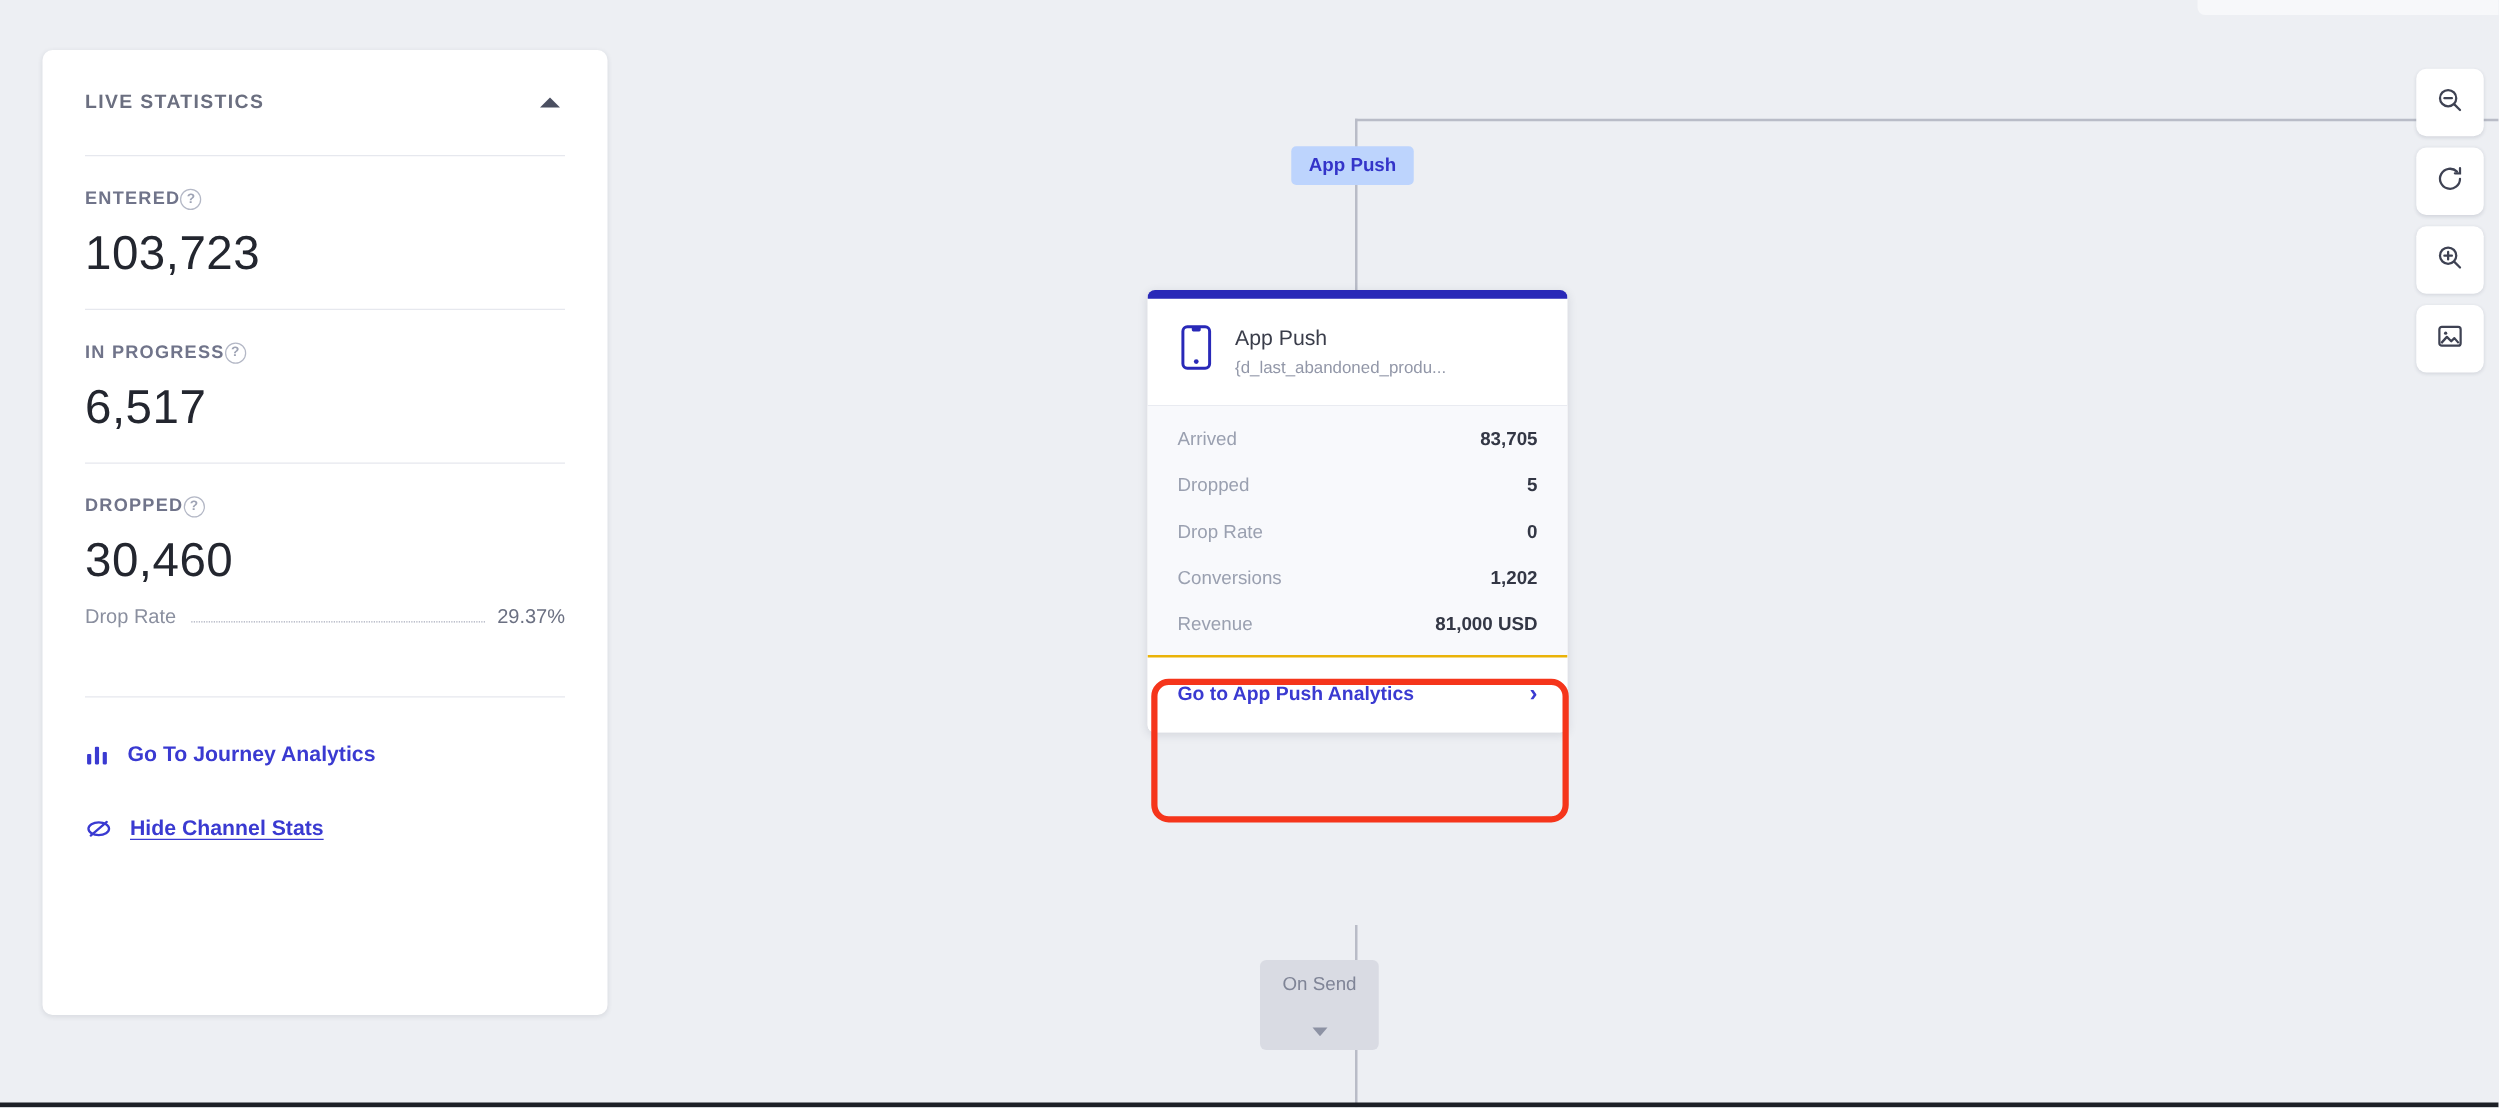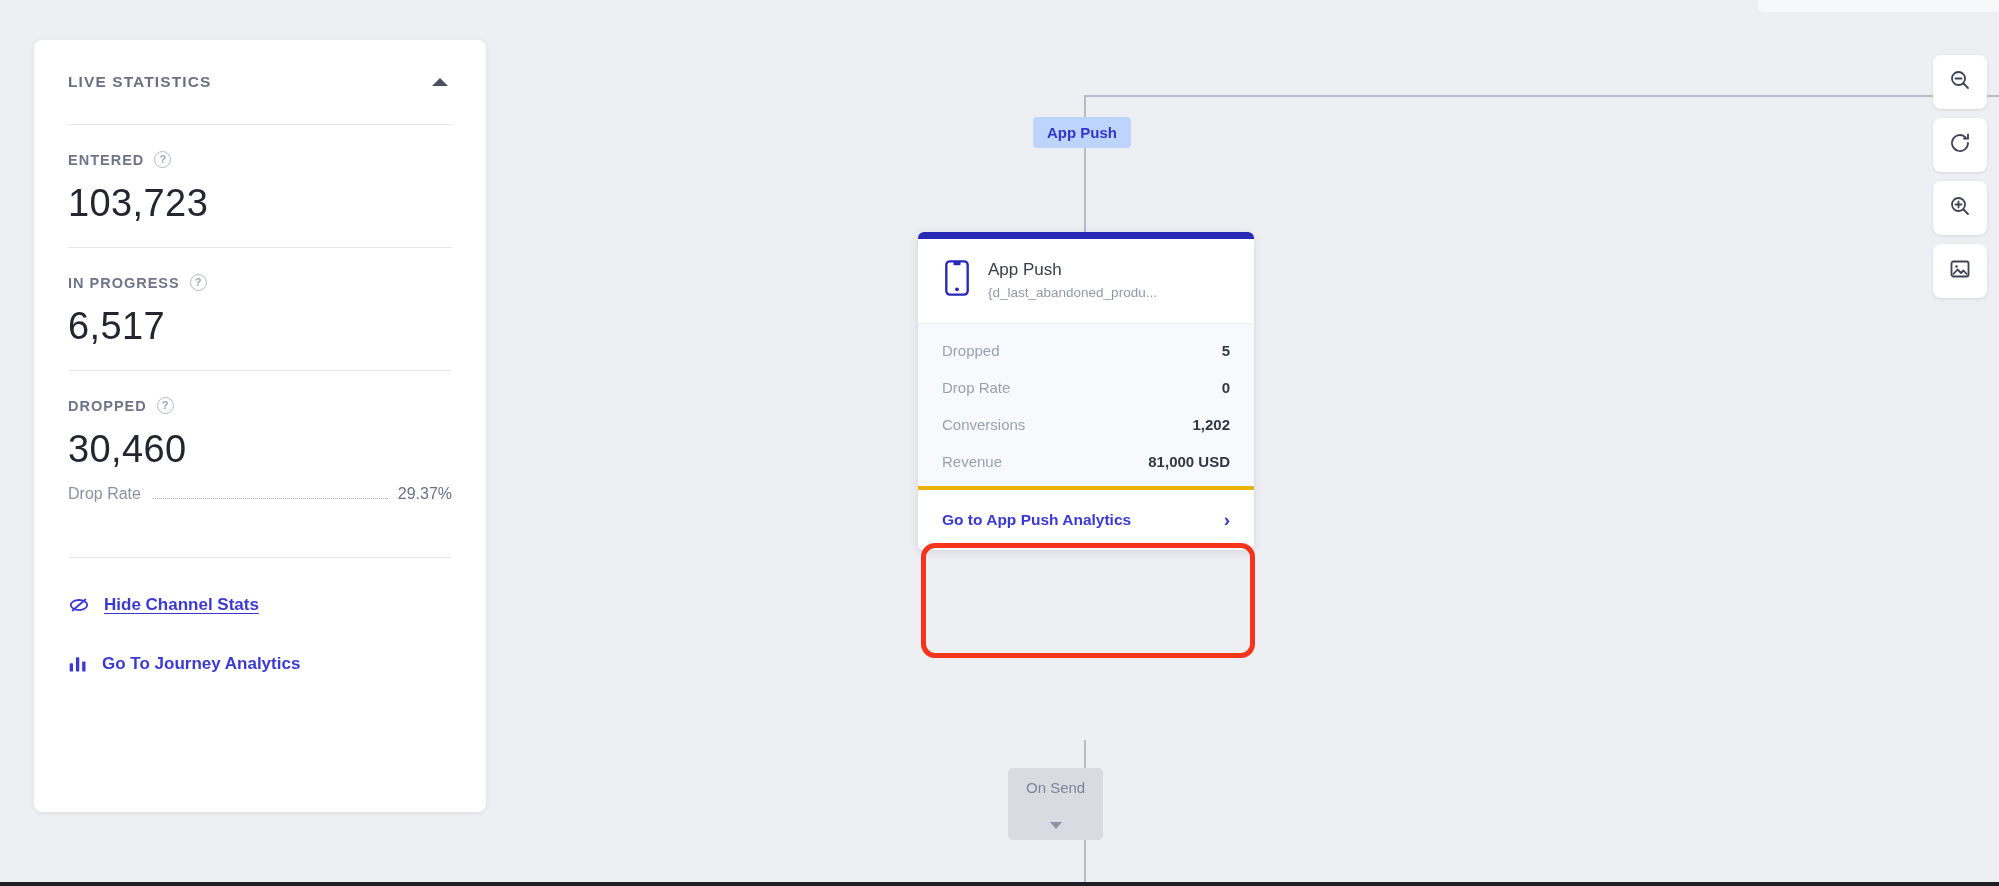--- a/index.html
+++ b/index.html
@@ -37,21 +37,21 @@
   .caret-up {
     width: 0; height: 0;
     border-left: 8px solid transparent;
     border-right: 8px solid transparent;
     border-bottom: 8px solid #4b4f61;
     margin-right: 4px;
   }
   .hr { height: 1px; background: #e6e8ee; width: 100%; }
 
   .metric { padding-top: 26px; padding-bottom: 22px; }
-  .metric-label-row { display: flex; align-items: center; gap: 10px; }
+  .metric-label-row { display: flex; align-items: flex-start; }
   .metric-label {
     font-size: 14.5px; font-weight: 700; letter-spacing: 1.0px;
     color: #70748a;
   }
   .help-icon {
     width: 17px; height: 17px; border-radius: 50%;
     border: 1.4px solid #b4b8c6; color: #9ea3b4;
     font-size: 11px; line-height: 14px; text-align: center;
     font-weight: 700;
   }
@@ -128,21 +128,21 @@
     width: 334px; height: 115px;
     border: 5px solid #f5351b;
     border-radius: 14px;
     pointer-events: none;
   }
 
   .node-footer {
     padding: 20px 24px 21px 24px;
     display: flex; align-items: flex-end; justify-content: space-between;
     background: #fff;
-    border-top: 4px solid #eab308;
+    border-top: 2px solid #eab308;
     cursor: pointer;
     gap: 16px;
   }
   .node-footer .lbl { color: #3a3ad1; font-size: 15.5px; font-weight: 700; }
   .chevron-right { color: #3a3ad1; font-size: 19px; font-weight: 700; line-height: 1; }
 
   .on-send {
     position: absolute;
     left: 1008px; top: 768px;
     background: #d9dbe3;
@@ -227,39 +227,39 @@
         <span class="droprate-label">Drop Rate</span>
         <span class="droprate-leader"></span>
         <span class="droprate-value">29.37%</span>
       </div>
     </div>
 
     <div style="height:42px;"></div>
     <div class="hr"></div>
 
     <div class="panel-links">
-      <div class="panel-link">
-        <span>
-          <svg width="22" height="22" viewBox="0 0 24 24" fill="none" stroke="#3a3ad1" stroke-width="2" stroke-linecap="round">
-            <ellipse cx="12" cy="12" rx="9" ry="5.5"></ellipse>
-            <line x1="5" y1="18" x2="19" y2="6"></line>
-          </svg>
-        </span>
-        <span class="lbl underlined">Hide Channel Stats</span>
-      </div>
       <div class="panel-link">
         <span>
           <svg width="20" height="20" viewBox="0 0 24 24" fill="#3a3ad1">
             <rect x="2" y="11" width="4" height="10" rx="1"></rect>
             <rect x="9.5" y="4" width="4" height="17" rx="1"></rect>
             <rect x="17" y="9" width="4" height="12" rx="1"></rect>
           </svg>
         </span>
         <span class="lbl">Go To Journey Analytics</span>
       </div>
+      <div class="panel-link">
+        <span>
+          <svg width="22" height="22" viewBox="0 0 24 24" fill="none" stroke="#3a3ad1" stroke-width="2" stroke-linecap="round">
+            <ellipse cx="12" cy="12" rx="9" ry="5.5"></ellipse>
+            <line x1="5" y1="18" x2="19" y2="6"></line>
+          </svg>
+        </span>
+        <span class="lbl underlined">Hide Channel Stats</span>
+      </div>
     </div>
   </div>
 
   <div class="connector" style="left:1084px; top:95px; width:2px; height:137px;"></div>
   <div class="connector" style="left:1084px; top:95px; width:915px; height:2px;"></div>
   <div class="connector" style="left:1084px; top:740px; width:2px; height:30px;"></div>
   <div class="connector" style="left:1084px; top:812px; width:2px; height:74px;"></div>
 
   <div class="pill-label">App Push</div>
 
@@ -274,20 +274,24 @@
           <circle cx="12" cy="25.5" r="1.6" fill="#2929b8" stroke="none"></circle>
         </svg>
       </span>
       <span>
         <div class="node-title">App Push</div>
         <div class="node-sub">{d_last_abandoned_produ...</div>
       </span>
     </div>
 
     <div class="node-stats">
+      <div class="stat-row">
+        <span class="stat-key">Arrived</span>
+        <span class="stat-val">83,705</span>
+      </div>
       <div class="stat-row">
         <span class="stat-key">Dropped</span>
         <span class="stat-val">5</span>
       </div>
       <div class="stat-row">
         <span class="stat-key">Drop Rate</span>
         <span class="stat-val">0</span>
       </div>
       <div class="stat-row">
         <span class="stat-key">Conversions</span>

